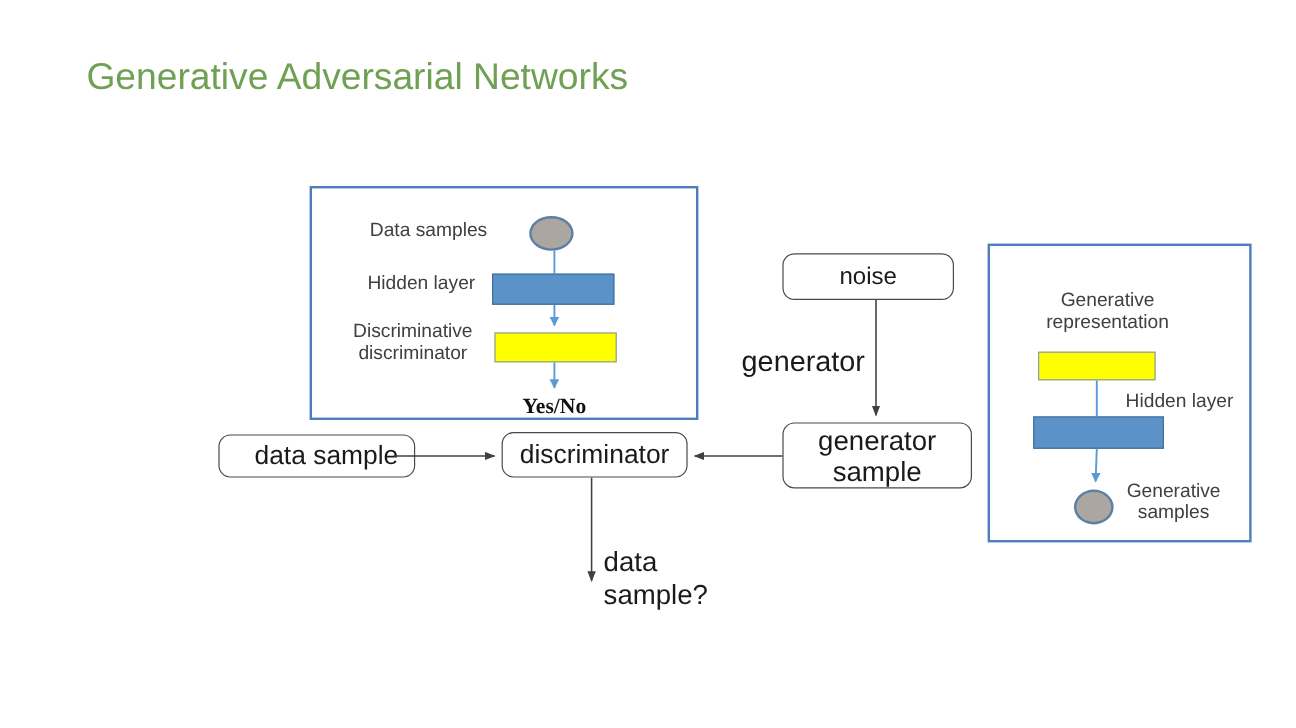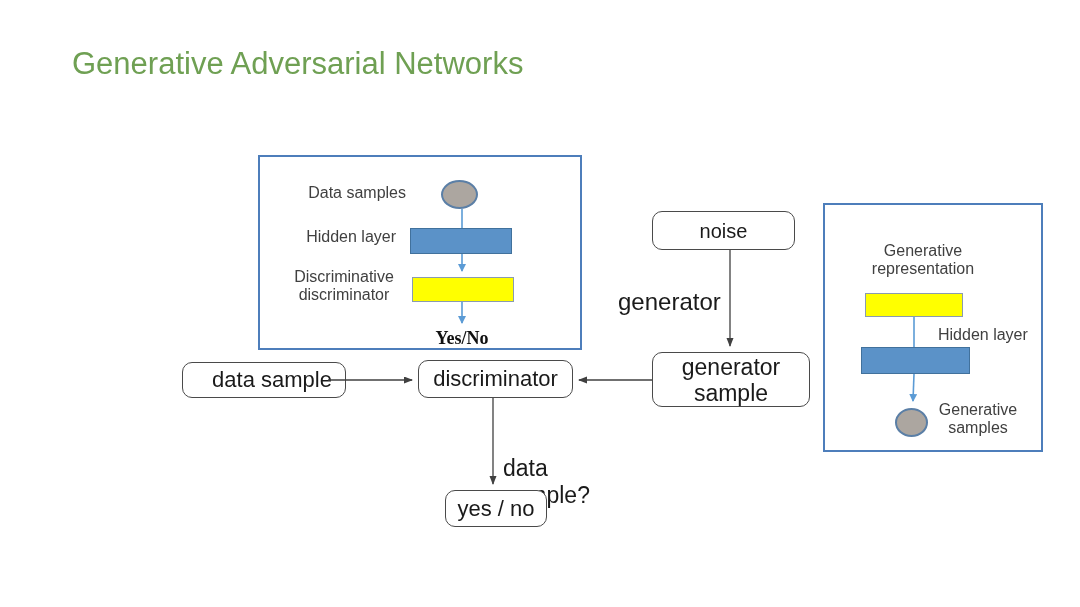--- a/index.html
+++ b/index.html
@@ -115,21 +115,20 @@
   <div class="flow-box multiline" style="left:652px;top:352px;width:158px;height:55px;font-size:23px;">generator
 sample</div>
 
   <div class="flow-box" style="left:418px;top:360px;width:155px;height:38px;">discriminator</div>
 
   <div class="flow-box" style="left:182px;top:362px;width:164px;height:36px;padding-left:16px;">data sample</div>
 
   <div class="flow-label multiline" style="left:503px;top:419px;margin-top:36px;">data
 sample?</div>
 
-  <div class="flow-box" style="left:445px;top:490px;width:102px;height:37px;">yes / no</div>
 
 
   <svg class="connectors" viewBox="0 0 1080 607">
     <defs>
       <marker id="arrowBlue" markerWidth="10" markerHeight="10" refX="7" refY="4" orient="auto" markerUnits="userSpaceOnUse">
         <path d="M0,0 L8,4 L0,8 Z"></path>
       </marker>
       <marker id="arrowDark" markerWidth="11" markerHeight="9" refX="8" refY="3.5" orient="auto" markerUnits="userSpaceOnUse">
         <path d="M0,0 L9,3.5 L0,7 Z"></path>
       </marker>

